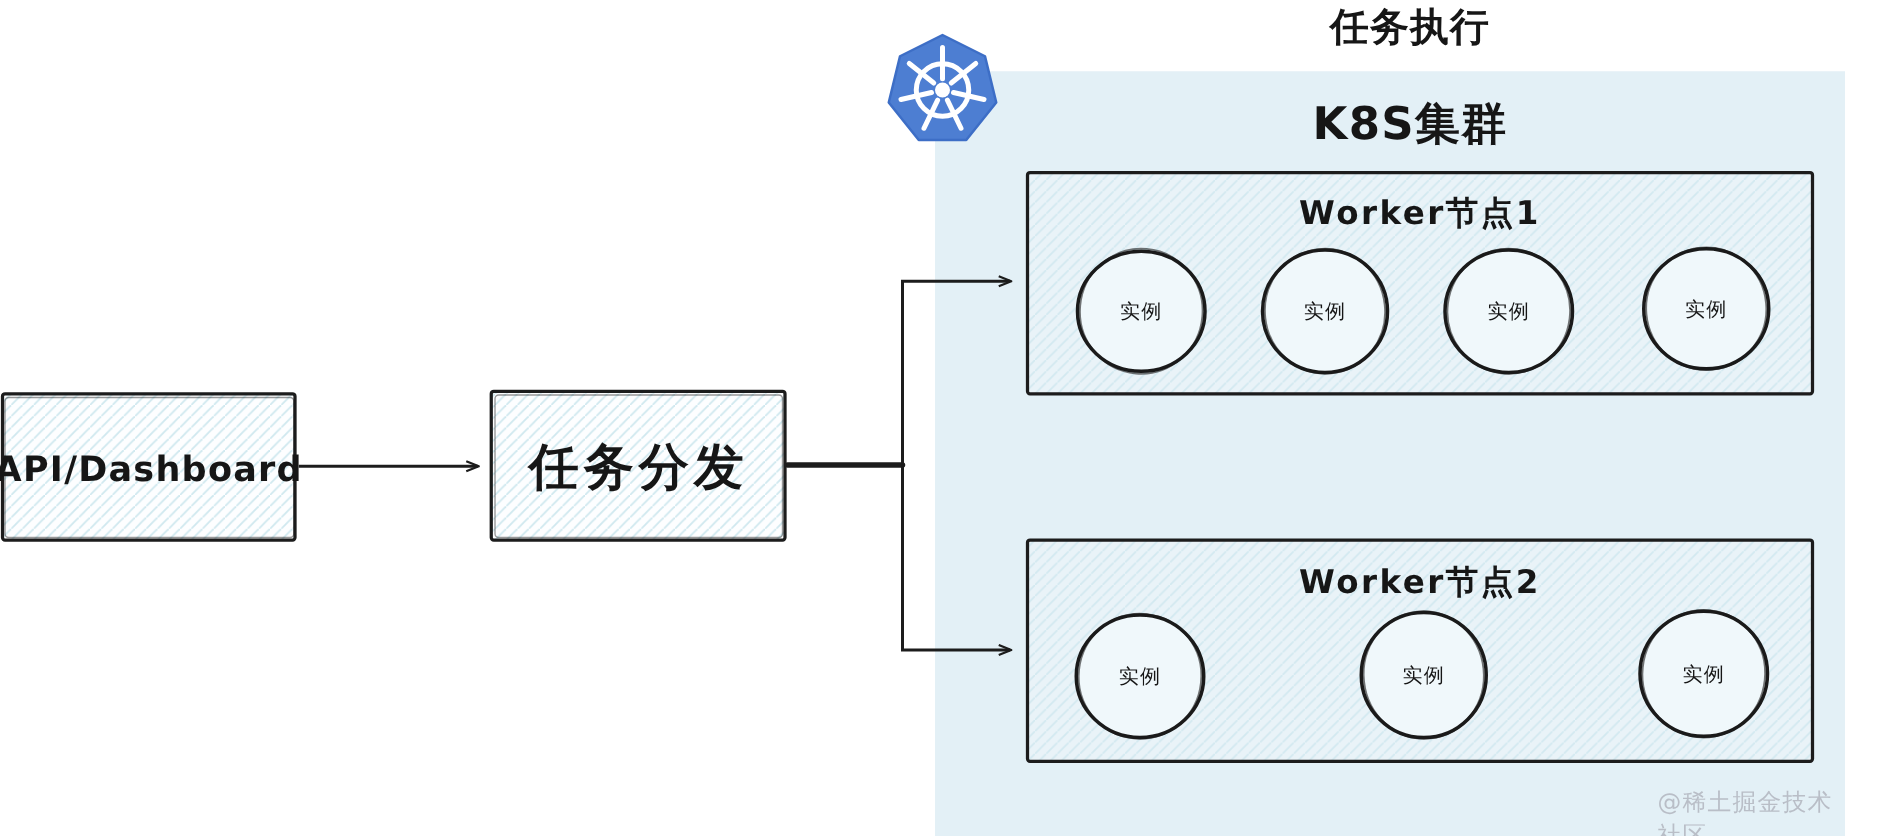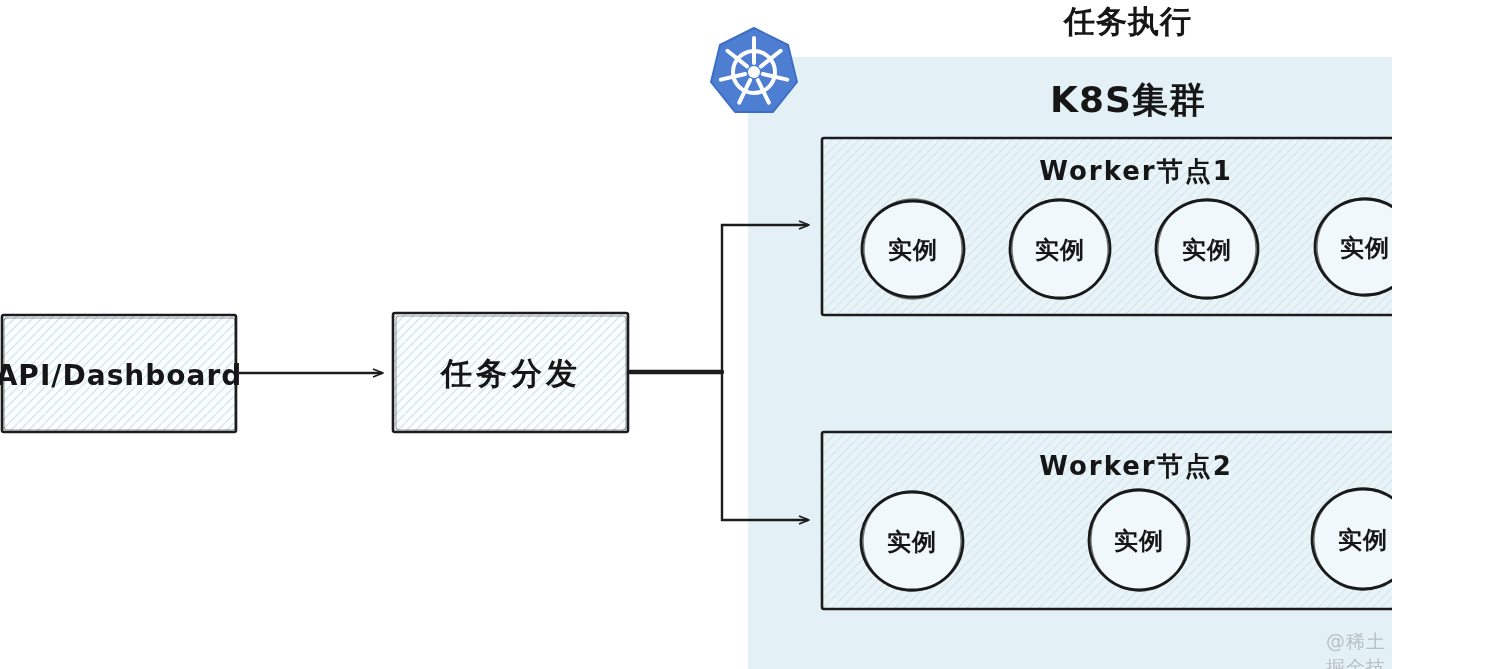--- a/index.html
+++ b/index.html
@@ -1,37 +1,36 @@
 <!DOCTYPE html>
 <html><head>
 <meta charset="utf-8">
 <style>
   html,body{margin:0;padding:0;background:#ffffff;}
   .canvas{
     position:relative;
-    width:1360px;height:669px;
+    width:1476px;height:669px;
     background:#ffffff;
     overflow:hidden;
     font-family:"DejaVu Sans", sans-serif;
-    padding-left:32px;
   }
   .canvas svg{position:absolute;left:0;top:0;}
   .label{
     position:absolute;
     color:#161616;
     white-space:nowrap;
     transform:translate(-50%,-50%);
     letter-spacing:1px;
   }
   .title{font-size:31px;font-weight:600;}
   .cluster-label{font-size:36px;font-weight:600;}
   .worker-label{font-size:26px;font-weight:700;letter-spacing:2px;}
   .box-label{font-size:28px;font-weight:600;}
-  .dispatch-label{font-size:31px;font-weight:600;letter-spacing:4px;font-family:Liberation Mono, monospace;}
-  .instance-label{font-size:24px;font-weight:700;}
+  .dispatch-label{font-size:40px;font-weight:600;letter-spacing:4px;font-family:Liberation Mono, monospace;}
+  .instance-label{font-size:16px;font-weight:400;}
   .watermark{
     position:absolute;
     font-size:19px;
     color:#b9bec7;
     letter-spacing:1px;
     transform:none;
   }
 </style>
 </head>
 <body>

